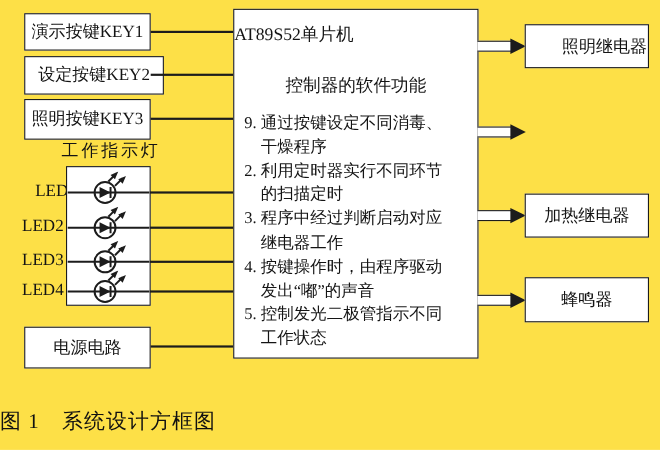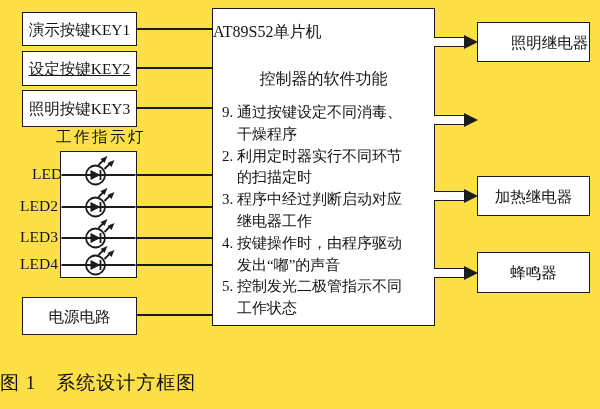--- a/index.html
+++ b/index.html
@@ -40,21 +40,21 @@
   .indicator-title{left:56px;top:127px;letter-spacing:2.5px;font-size:15.5px;}
 </style>
 </head>
 <body>
 
 <div class="stage">
 
   <div class="box" style="left:22px;top:12px;width:115px;height:34px;">
     <span>演示按键KEY1</span>
   </div>
-  <div class="box" style="left:22px;top:51px;width:115px;height:35px;text-decoration:underline;">
+  <div class="box" style="left:22px;top:51px;width:127px;height:35px;">
     <span>设定按键KEY2</span>
   </div>
   <div class="box" style="left:22px;top:90px;width:115px;height:37px;">
     <span>照明按键KEY3</span>
   </div>
 
   <div class="hline" style="left:137px;top:28px;width:75px;"></div>
   <div class="hline" style="left:137px;top:67px;width:75px;"></div>
   <div class="hline" style="left:137px;top:107px;width:75px;"></div>
 

